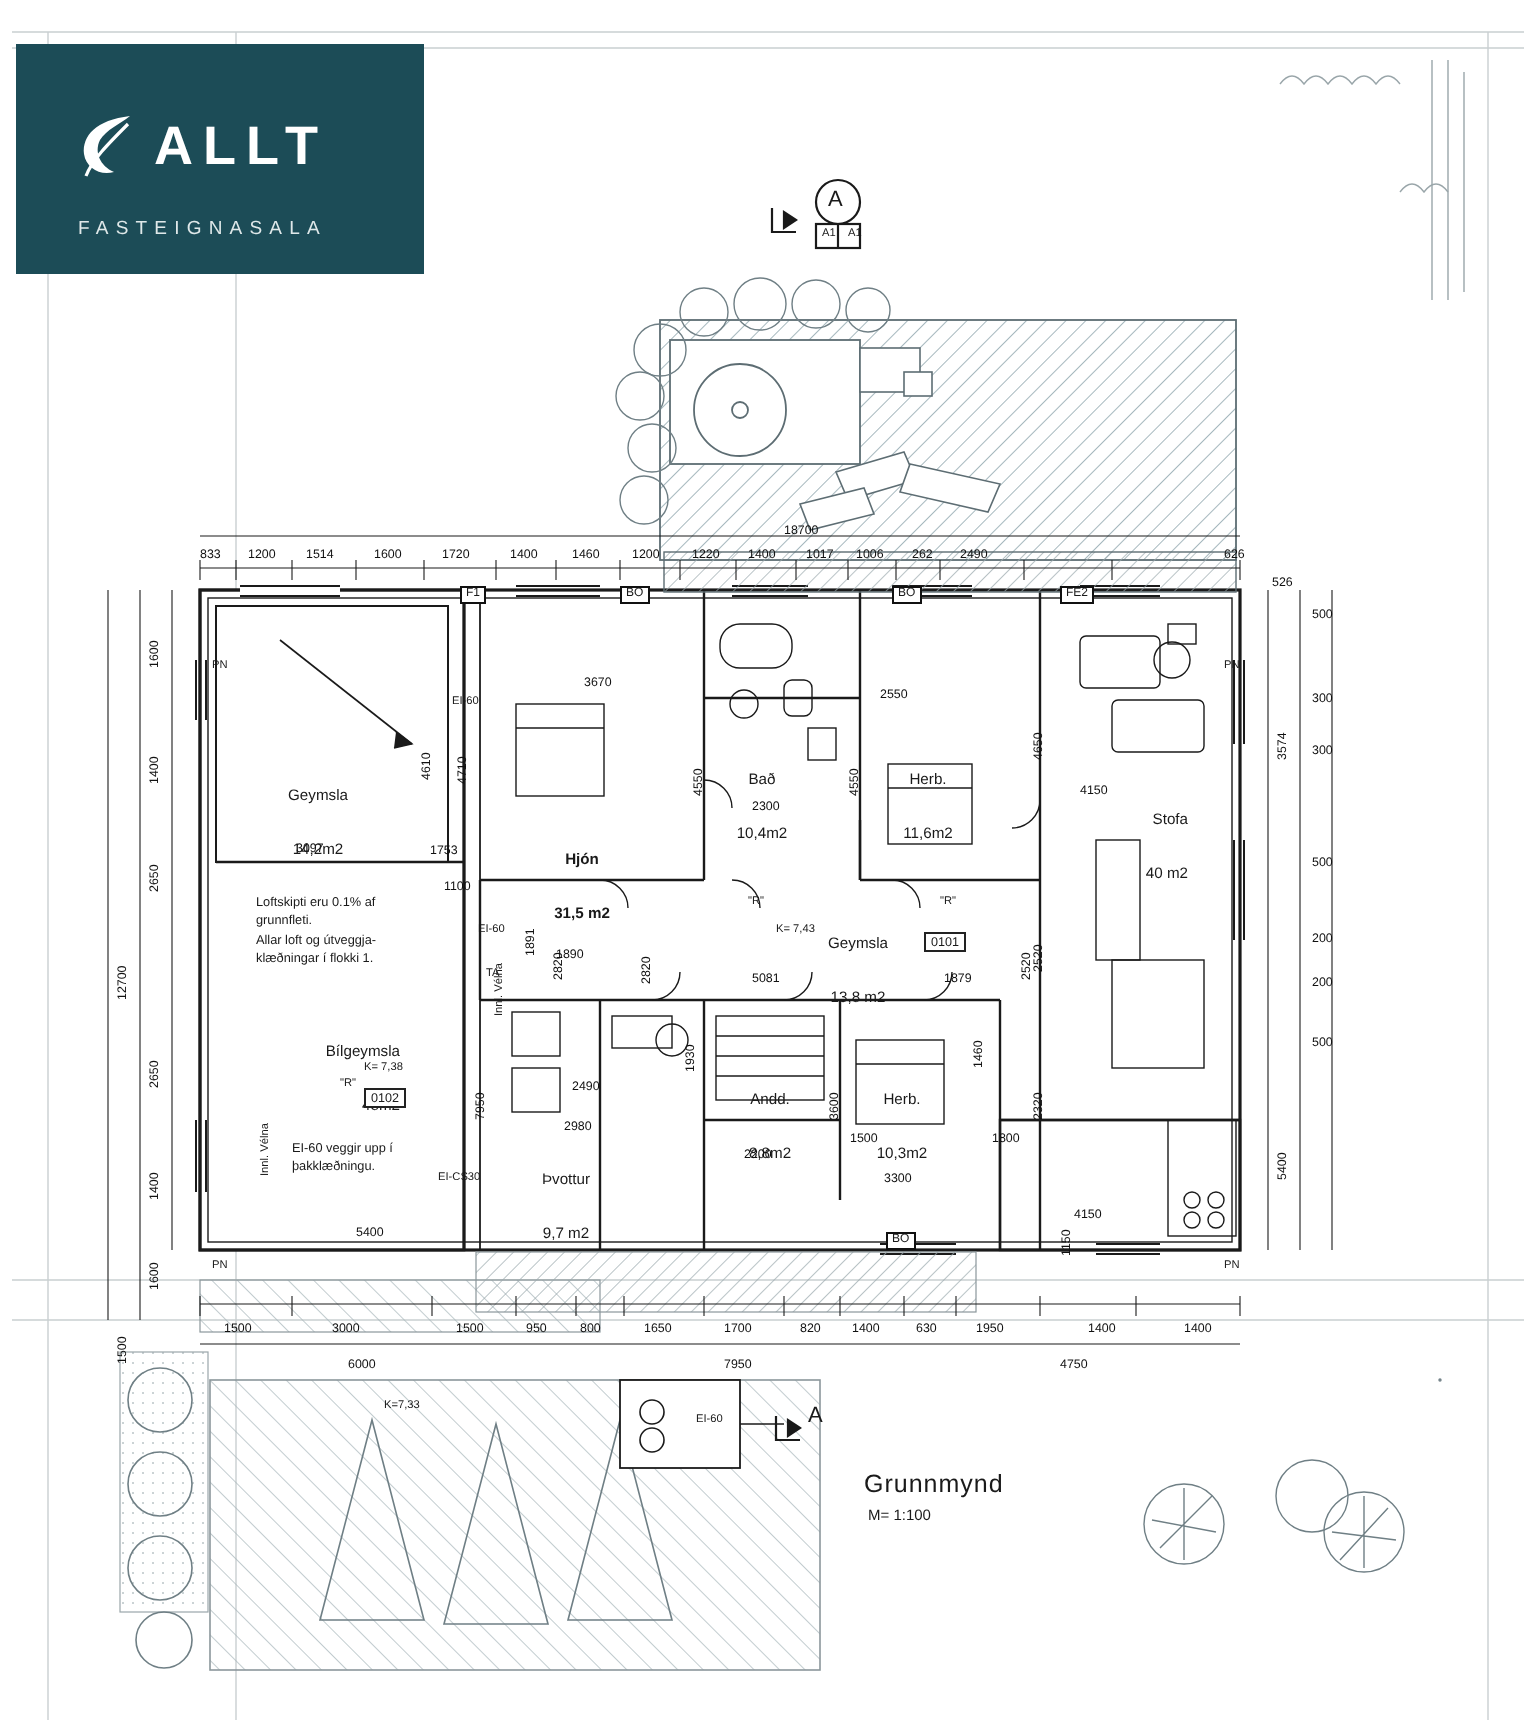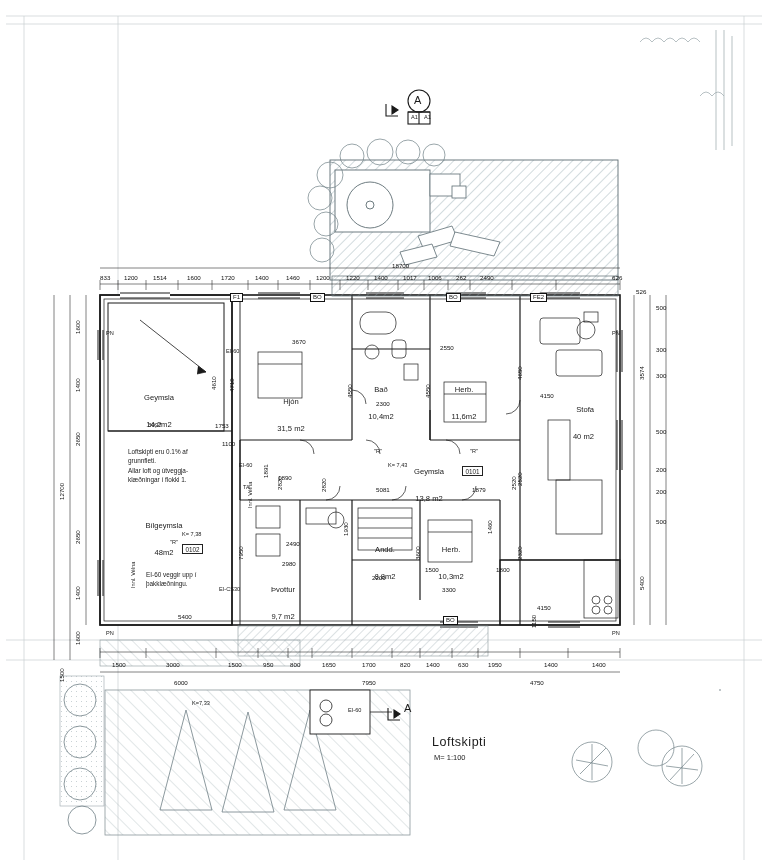--- a/index.html
+++ b/index.html
@@ -296,46 +296,58 @@
         <line x1="420" y1="648" x2="420" y2="658"></line>
           <line x1="452" y1="648" x2="452" y2="658"></line>
         <line x1="478" y1="648" x2="478" y2="658"></line>
           <line x1="520" y1="648" x2="520" y2="658"></line>
         <line x1="568" y1="648" x2="568" y2="658"></line>
           <line x1="620" y1="648" x2="620" y2="658"></line>
       </g>
     </g>
   </svg>
 
+  <div class="logo-box">
+    <div class="logo-row">
+      <span class="logo-mark">
+        <svg viewBox="0 0 30 34" width="30" height="34">
+          <path d="M27 2 C10 4 3 12 4 21 C5 28 12 32 19 30 C12 27 9 20 12 14 C15 9 22 6 27 2 Z" fill="#ffffff"></path>
+          <path d="M5 32 C8 24 16 16 26 6" stroke="#ffffff" stroke-width="1.6" fill="none"></path>
+        </svg>
+      </span>
+      <span class="logo-word">ALLT</span>
+    </div>
+    <div class="logo-sub">FASTEIGNASALA</div>
+  </div>
 
   <div class="lbl rm" style="left:124px;top:376px;width:70px;">
     <div>Geymsla</div>
     <div>14,2m2</div>
   </div>
-  <div class="lbl rm" style="left:258px;top:380px;width:66px;">
+  <div class="lbl rm" style="left:258px;top:408px;width:66px;font-weight:bold;">
     <div>Hjón</div>
     <div>31,5 m2</div>
   </div>
   <div class="lbl rm" style="left:358px;top:368px;width:46px;">
     <div>Bað</div>
     <div>10,4m2</div>
   </div>
   <div class="lbl rm" style="left:438px;top:368px;width:52px;">
     <div>Herb.</div>
     <div>11,6m2</div>
   </div>
   <div class="lbl rm" style="left:536px;top:388px;width:58px;text-align:right;">
     <div>Stofa</div>
     <div>40 m2</div>
   </div>
   <div class="lbl rm" style="left:398px;top:450px;width:62px;">
     <div>Geymsla</div>
     <div>13,8 m2</div>
   </div>
-  <div class="lbl rm" style="left:128px;top:504px;width:72px;text-align:center;">
+  <div class="lbl rm" style="left:128px;top:504px;width:72px;text-align:right;">
     <div>Bílgeymsla</div>
     <div>48m2</div>
   </div>
   <div class="lbl rm" style="left:254px;top:568px;width:58px;">
     <div>Þvottur</div>
     <div>9,7 m2</div>
   </div>
   <div class="lbl rm" style="left:360px;top:528px;width:50px;">
     <div>Andd.</div>
     <div>8,8m2</div>
@@ -373,21 +385,21 @@
   <div class="lbl tiny" style="left:192px;top:700px;">K=7,33</div>
   <div class="lbl tiny" style="left:374px;top:448px;">"R"</div>
   <div class="lbl tiny" style="left:470px;top:448px;">"R"</div>
   <div class="lbl tiny" style="left:170px;top:539px;">"R"</div>
 
   <div class="lbl" style="left:414px;top:94px;font-size:11px;">A</div>
   <div class="lbl tiny" style="left:411px;top:114px;">A1</div>
   <div class="lbl tiny" style="left:424px;top:114px;">A1</div>
   <div class="lbl" style="left:404px;top:702px;font-size:11px;">A</div>
 
-  <div class="lbl title" style="left:432px;top:735px;">Loftskipti</div>
+  <div class="lbl title" style="left:432px;top:735px;">Grunnmynd</div>
   <div class="lbl scale" style="left:434px;top:754px;">M= 1:100</div>
 
   <div class="lbl dim" style="left:392px;top:262px;">18700</div>
   <div class="lbl dim" style="left:100px;top:274px;">833</div>
   <div class="lbl dim" style="left:124px;top:274px;">1200</div>
   <div class="lbl dim" style="left:153px;top:274px;">1514</div>
   <div class="lbl dim" style="left:187px;top:274px;">1600</div>
   <div class="lbl dim" style="left:221px;top:274px;">1720</div>
   <div class="lbl dim" style="left:255px;top:274px;">1400</div>
   <div class="lbl dim" style="left:286px;top:274px;">1460</div>

